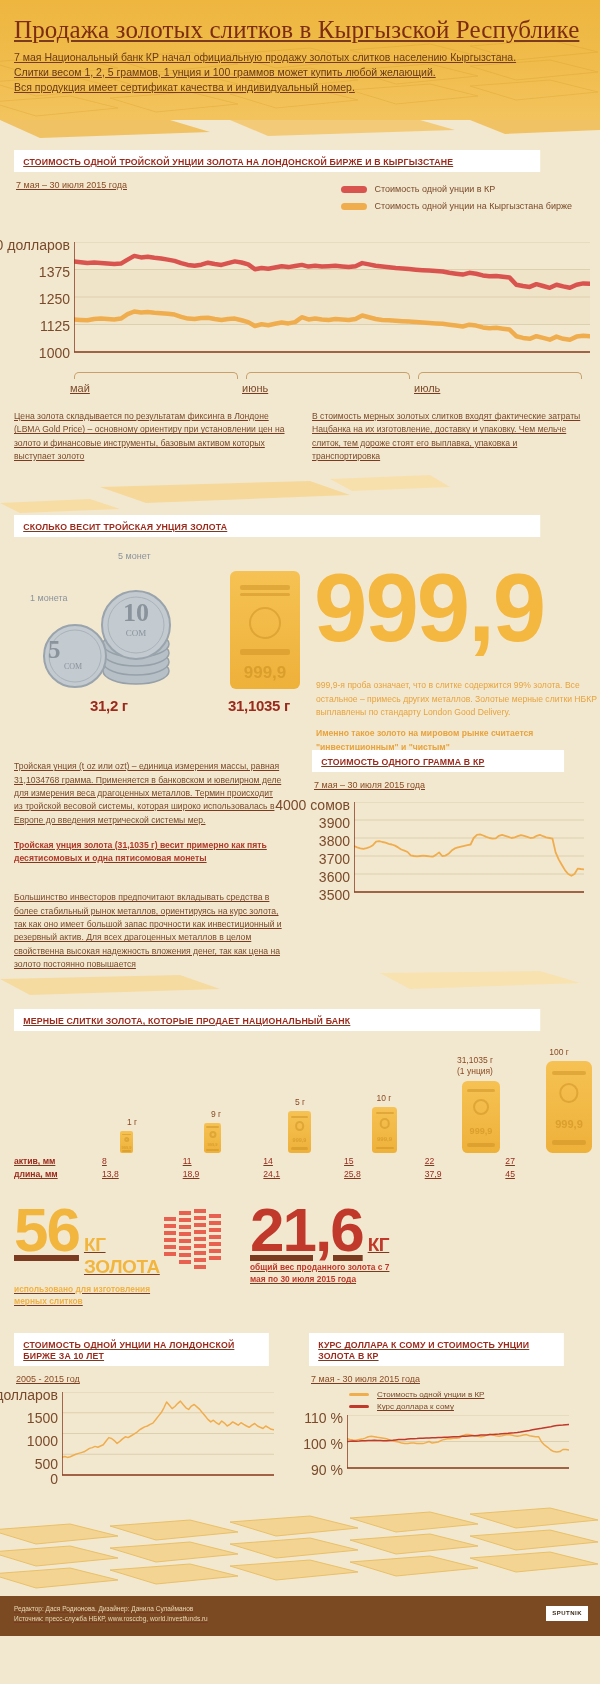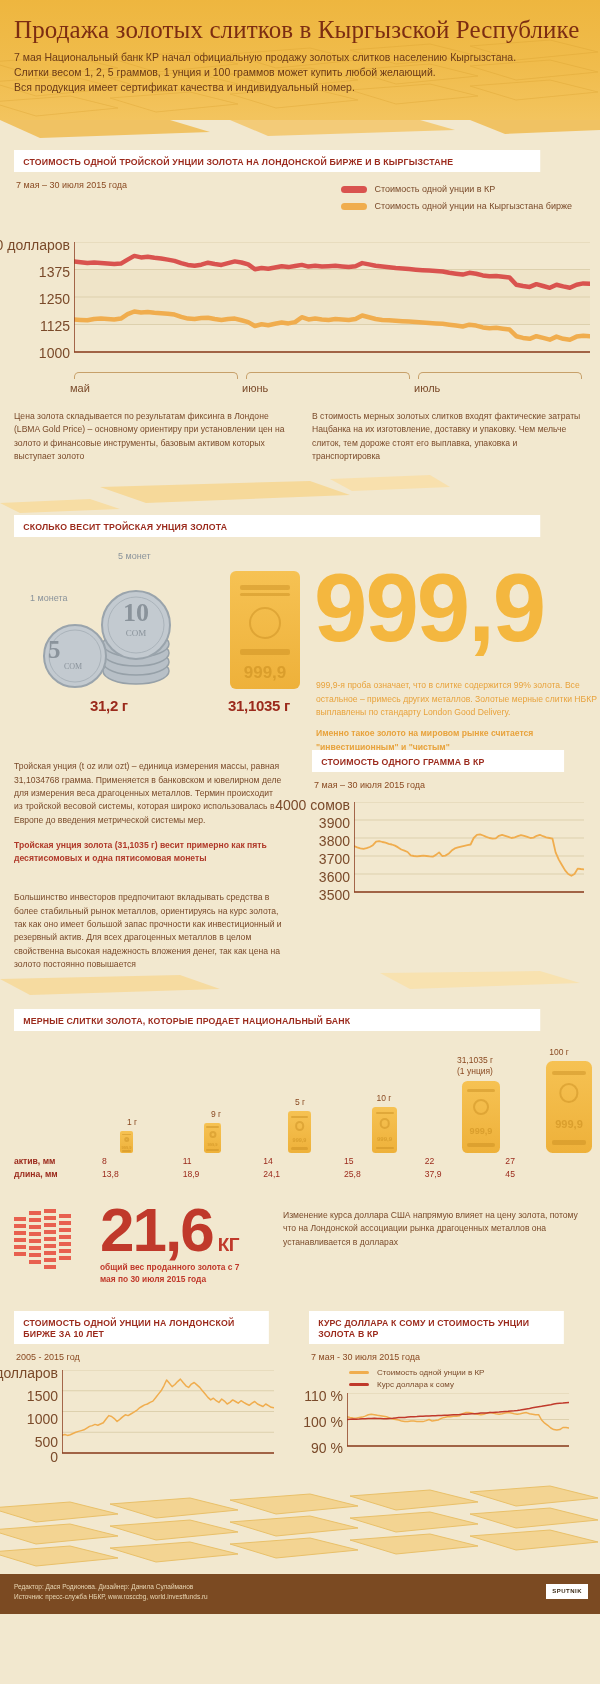--- a/index.html
+++ b/index.html
@@ -3,21 +3,21 @@
 <meta charset="utf-8">
 <style>
   * { box-sizing: border-box; margin: 0; padding: 0; }
   body {
     width: 600px;
     background: #f2e8cf;
     font-family: "Liberation Sans", sans-serif;
     color: #7a3b20;
     -webkit-font-smoothing: antialiased;
   }
-  .page { width: 600px; position: relative; overflow: hidden; }
+  .page { width: 600px; position: relative; overflow: hidden; text-decoration: underline; }
 
   
   .hero {
     position: relative;
     background: linear-gradient(180deg,#eeb63f 0%, #f0bc4c 55%, #f3c45e 100%);
     padding: 16px 14px 0 14px;
     height: 120px;
     overflow: hidden;
   }
   .hero-bricks {
@@ -450,20 +450,27 @@
         <div class="dim-val">27</div>
         <div class="dim-val">45</div>
       </div>
         </div>
     </div>
   </div>
 
   <div class="section" style="margin-top:24px;">
     <div style="display:flex;align-items:flex-start;">
 
+      <div style="width:150px;">
+        <div style="display:flex;align-items:baseline;">
+          <span class="bignum gold">56</span>
+          <span class="unit gold" style="margin-left:5px;">КГ ЗОЛОТА</span>
+        </div>
+        <div class="cap-gold" style="margin-top:5px;width:140px;">использовано для изготовления мерных слитков</div>
+      </div>
 
       <svg width="70" height="62" viewBox="0 0 70 62" style="margin-top:4px;">
         <g fill="#e8604f">
           <rect x="0" y="8" width="12" height="4"></rect>
             <rect x="0" y="15" width="12" height="4"></rect>
           <rect x="0" y="22" width="12" height="4"></rect>
             <rect x="0" y="29" width="12" height="4"></rect>
           <rect x="0" y="36" width="12" height="4"></rect>
             <rect x="0" y="43" width="12" height="4"></rect>
           <rect x="15" y="2" width="12" height="4"></rect>
@@ -494,21 +501,20 @@
       </svg>
 
       <div style="width:175px;margin-left:16px;">
         <div style="display:flex;align-items:baseline;">
           <span class="bignum red">21,6</span>
           <span class="unit red" style="margin-left:5px;">КГ</span>
         </div>
         <div class="cap-red" style="margin-top:5px;width:150px;">общий вес проданного золота с 7 мая по 30 июля 2015 года</div>
       </div>
 
-      <div class="body-txt" style="flex:1;margin-left:8px;margin-top:4px;">Изменение курса доллара США напрямую влияет на цену золота, потому что на Лондонской ассоциации рынка драгоценных металлов она устанавливается в долларах</div>
     </div>
   </div>
 
   <div class="section" style="margin-top:26px;display:flex;gap:18px;">
 
     <div style="flex:1;">
       <div class="sec-title">СТОИМОСТЬ ОДНОЙ УНЦИИ НА ЛОНДОНСКОЙ БИРЖЕ ЗА 10 ЛЕТ</div>
       <div class="sec-sub">2005 - 2015 год</div>
       <div class="chart-wrap" style="height:96px;margin-top:8px;">
         <div class="chart-ylabels" style="width:44px;height:88px;">

